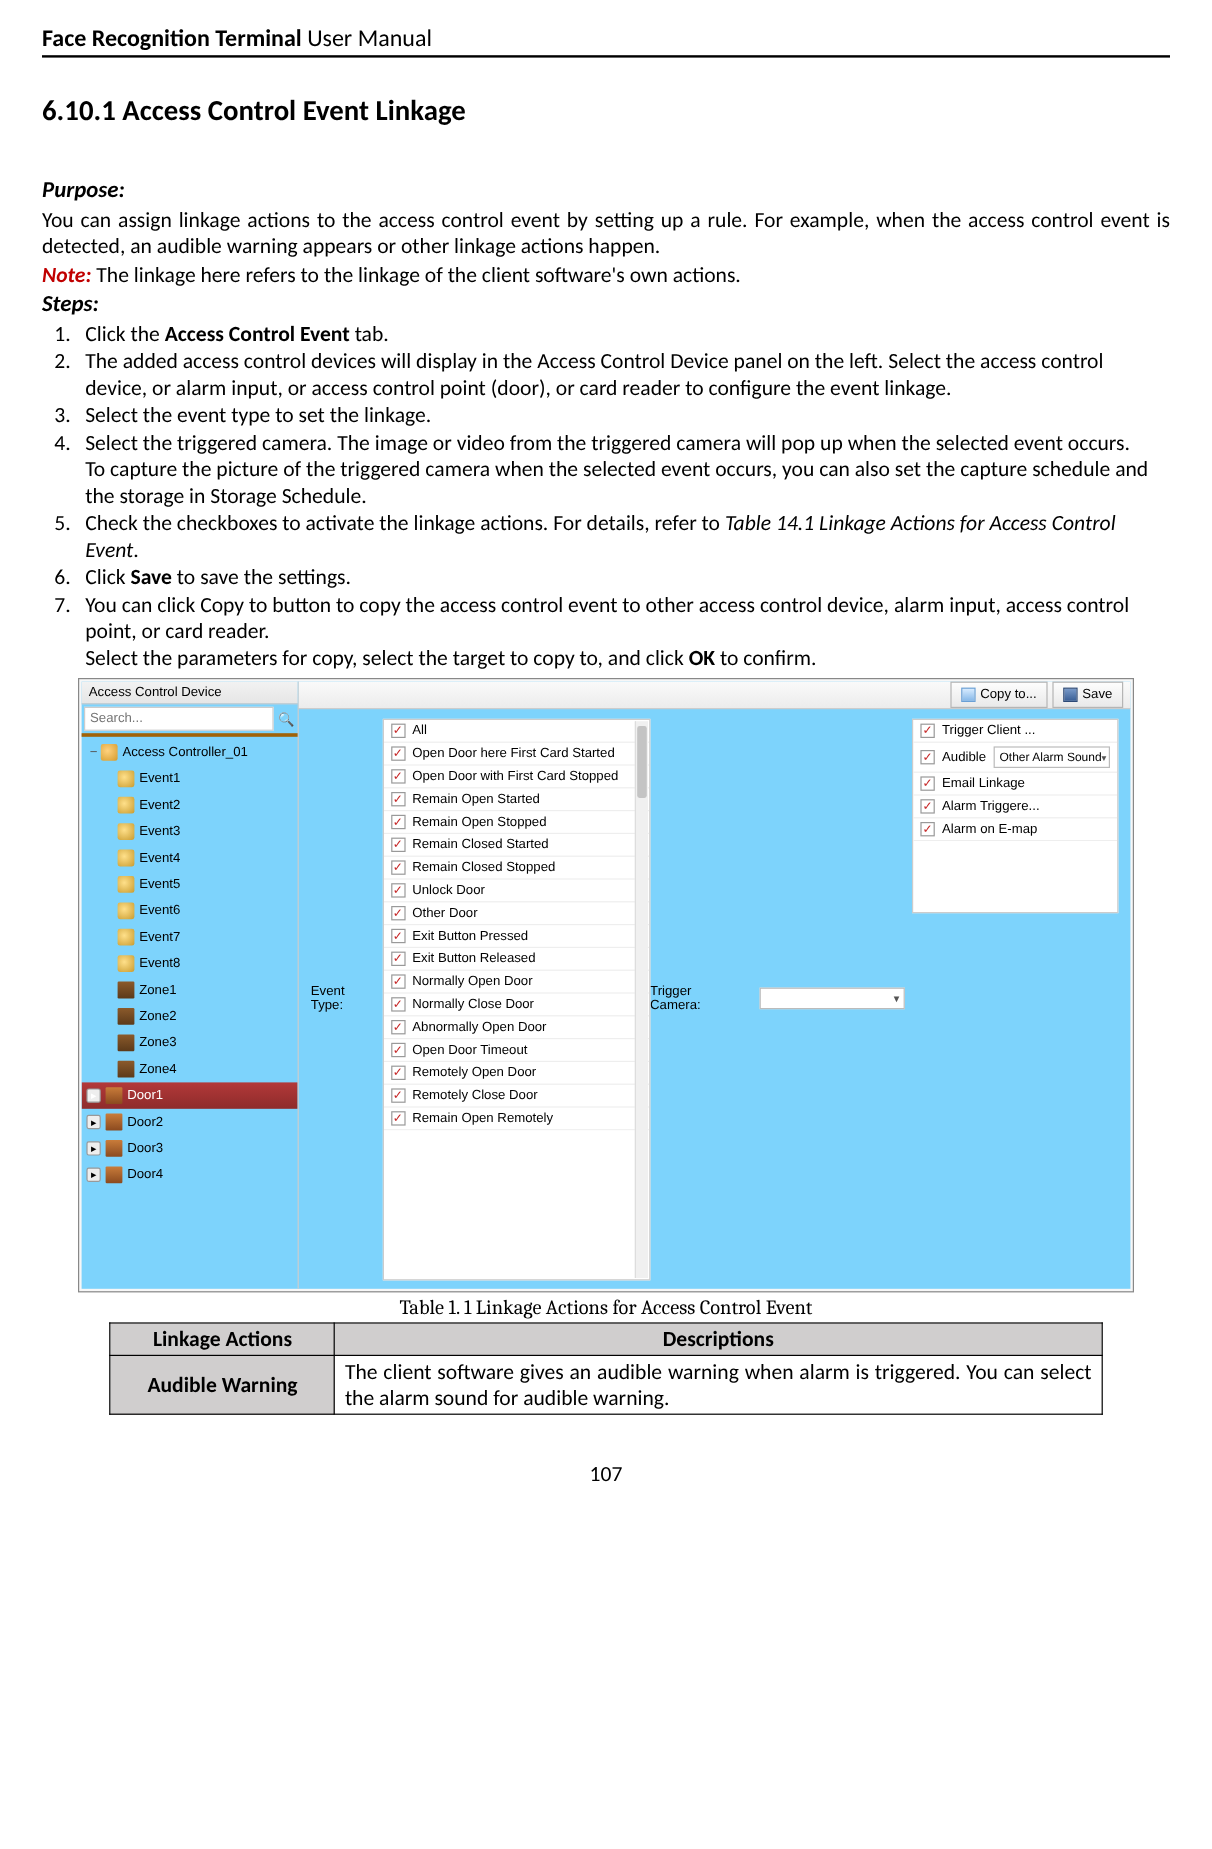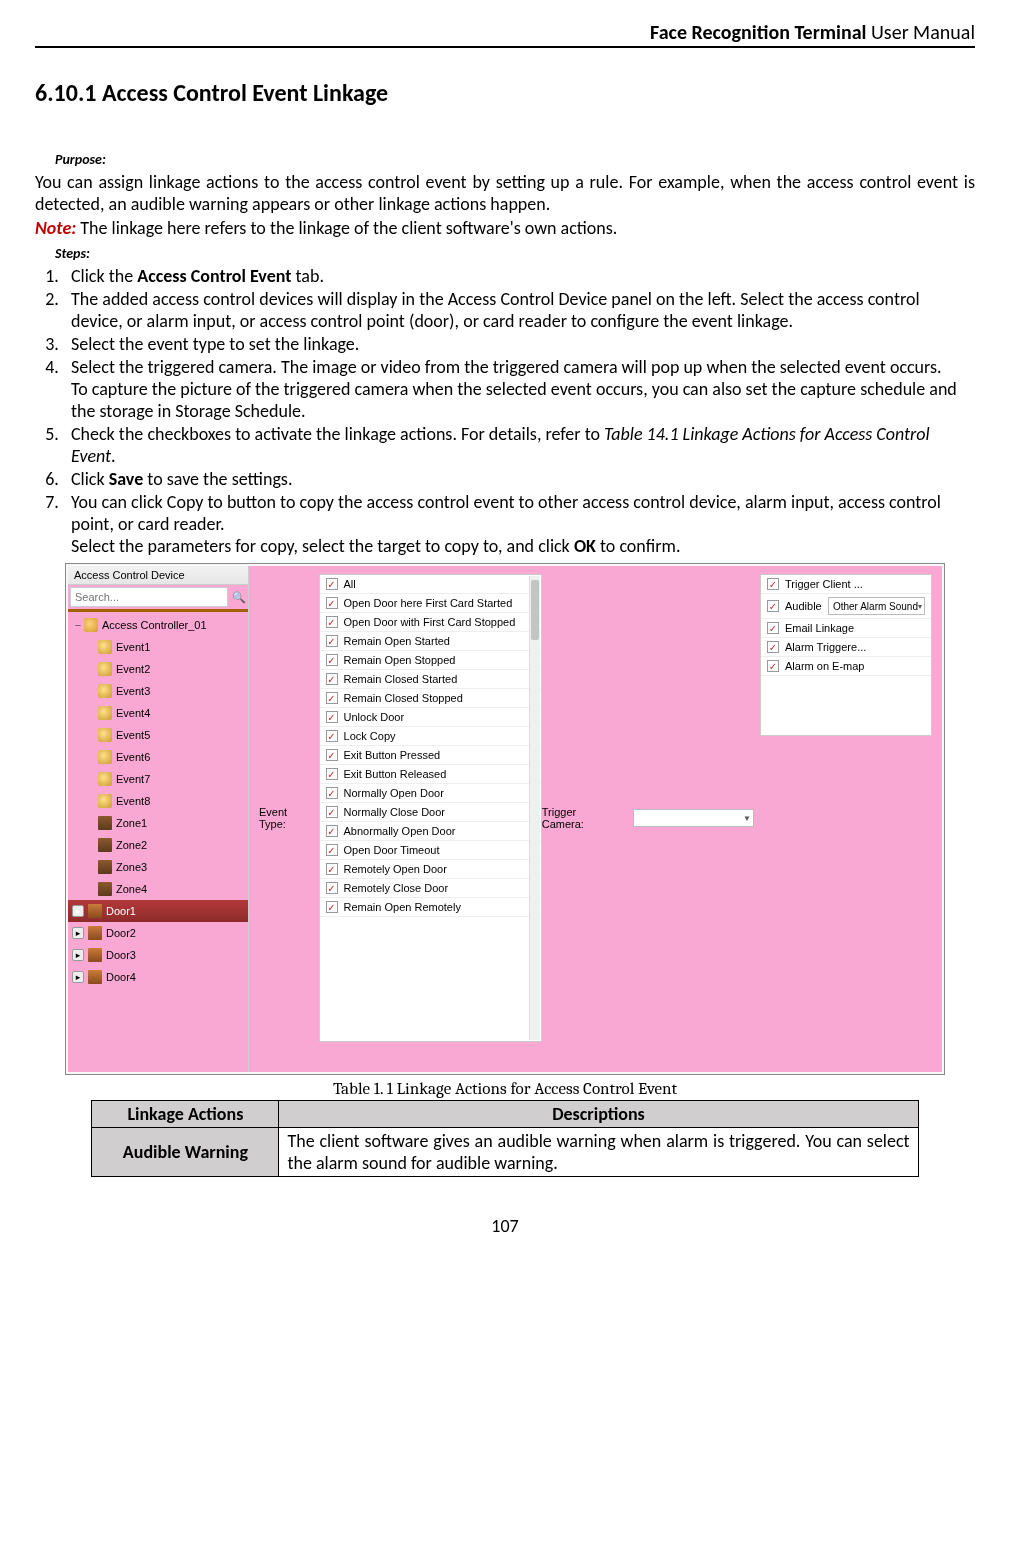--- a/index.html
+++ b/index.html
@@ -6,40 +6,39 @@
     font-family: Calibri, Arial, sans-serif;
     font-size: 18px;
     color: #000;
     background: #fff;
     margin: 0;
     padding: 20px 35px 30px 35px;
     width: 1010px;
     box-sizing: border-box;
   }
   .header-title {
-    text-align: right;
+    text-align: left;
     font-size: 20px;
     margin-bottom: 2px;
   }
   .header-title b { font-weight: bold; }
   hr.header-line {
     border: none;
     border-top: 2px solid #000;
     margin: 0 0 30px 0;
   }
   h2.section-heading {
     font-size: 24px;
     font-weight: bold;
     margin: 20px 0 40px 0;
   }
   .purpose-label, .steps-label {
     font-weight: bold;
     font-style: italic;
-    font-size: 14px;
-    margin-left: 20px;
+    font-size: 19px;
   }
   .note-label {
     font-weight: bold;
     font-style: italic;
     color: #c00000;
   }
   .body-text { margin: 2px 0; text-align: justify; }
   ol.steps {
     padding-left: 28px;
     margin: 2px 0;
@@ -53,21 +52,21 @@
     display: block;
     margin: 6px auto 2px auto;
     width: 880px;
     border: 1px solid #888;
     background: #f7f7f7;
     padding: 2px;
     box-sizing: border-box;
   }
   .shot-inner {
     display: flex;
-    background: #f9a8d4;
+    background: #7dd3fc;
     font-family: Tahoma, Arial, sans-serif;
     font-size: 11px;
     position: relative;
     height: 506px;
   }
   
   .sidebar {
     width: 180px;
     border-right: 1px solid #ccc;
     display: flex;
@@ -392,20 +391,30 @@
           </div>
           <div class="tree-item" style="padding-left: 4px;">
             <span class="ic hand" style="margin-left:0;margin-right:4px;width:12px;height:12px;font-size:9px;text-align:center;line-height:10px;">▸</span>
             <span class="ic door"></span>
             <span>Door4</span>
           </div>
         </div>
     </div>
 
     <div class="right-area">
+      <div class="toolbar">
+        <div class="btn">
+          <span class="bic copy"></span>
+          <span>Copy to...</span>
+        </div>
+        <div class="btn">
+          <span class="bic save"></span>
+          <span>Save</span>
+        </div>
+      </div>
       <div class="content">
         <div class="middle-wrap">
           <div class="col-head">
             <span class="lbl">Event Type:</span>
           </div>
           <div class="col left">
             <div class="list-body" id="evtlist">
                 <div class="row">
                   <span class="chk">✓</span>
                   <span>All</span>
@@ -433,21 +442,21 @@
                 <div class="row">
                   <span class="chk">✓</span>
                   <span>Remain Closed Stopped</span>
                 </div>
                 <div class="row">
                   <span class="chk">✓</span>
                   <span>Unlock Door</span>
                 </div>
                 <div class="row">
                   <span class="chk">✓</span>
-                  <span>Lock Copy</span>
+                  <span>Other Door</span>
                 </div>
                 <div class="row">
                   <span class="chk">✓</span>
                   <span>Exit Button Pressed</span>
                 </div>
                 <div class="row">
                   <span class="chk">✓</span>
                   <span>Exit Button Released</span>
                 </div>
                 <div class="row">

